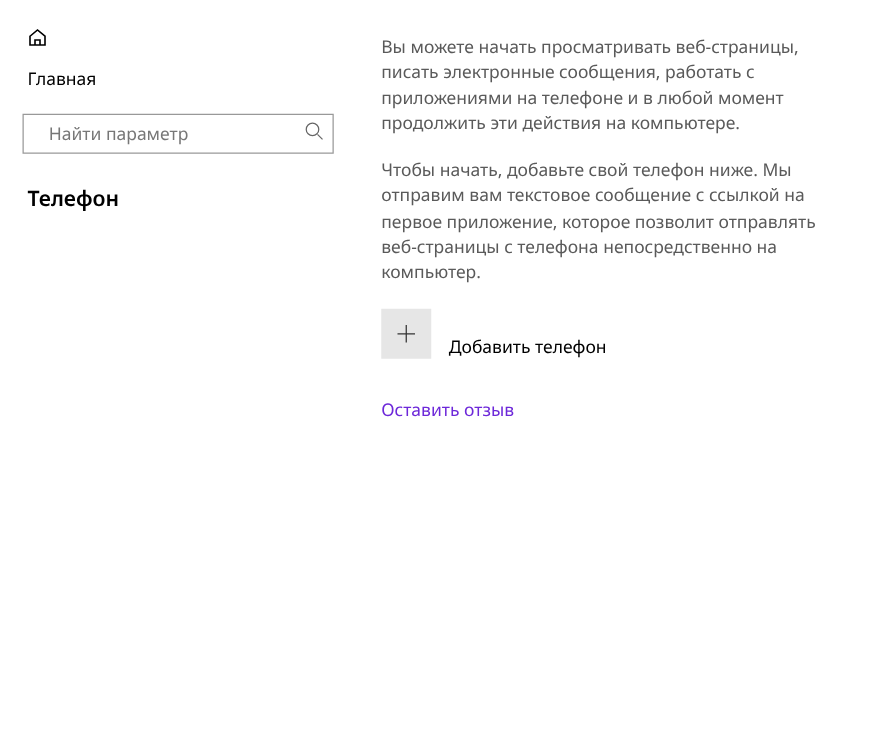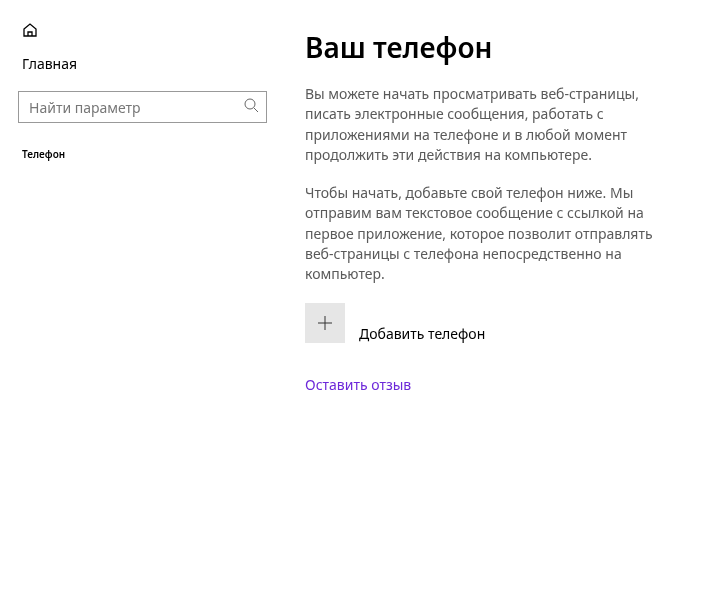--- a/index.html
+++ b/index.html
@@ -49,34 +49,34 @@
     .home-row svg { fill: none; stroke: #000; stroke-width: 1.3; }
     .search-wrap {
       margin: 10px 8px 14px 8px;
       position: relative;
     }
     .search-input {
       width: 100%;
       height: 32px;
       border: 1px solid #999;
       background: #fff;
-      padding: 0 34px 0 10px;
+      padding: 0 34px 0 20px;
       font-size: 14px;
       font-family: inherit;
       outline: none;
       color: #000;
     }
     .search-input::placeholder { color: #777; font-style: normal; }
     .search-icon {
       position: absolute; right: 8px; top: 50%; transform: translateY(-50%);
       pointer-events: none;
     }
     .nav-item {
       padding: 10px 12px;
-      font-size: 10px;
+      font-size: 17px;
       font-weight: 600;
       cursor: default;
     }
     .content {
       flex: 1;
       padding: 28px 36px 0 20px;
     }
     .page-title {
       font-size: 28px;
       font-weight: 600;
@@ -139,21 +139,20 @@
             </svg>
         </span>
       </div>
 
       <div class="nav-item">
         <span>Телефон</span>
       </div>
     </div>
 
     <div class="content">
-      <h1 class="page-title">Ваш телефон</h1>
 
       <p class="para">Вы можете начать просматривать веб-страницы, писать электронные сообщения, работать с приложениями на телефоне и в любой момент продолжить эти действия на компьютере.</p>
       <p class="para">Чтобы начать, добавьте свой телефон ниже. Мы отправим вам текстовое сообщение с ссылкой на первое приложение, которое позволит отправлять веб-страницы с телефона непосредственно на компьютер.</p>
 
       <div class="add-phone-row">
         <div class="add-phone-btn">
           <svg width="18" height="18" viewBox="0 0 18 18">
               <line x1="9" y1="2" x2="9" y2="16" stroke-width="1"></line>
               <line x1="2" y1="9" x2="16" y2="9" stroke-width="1"></line>
             </svg>

